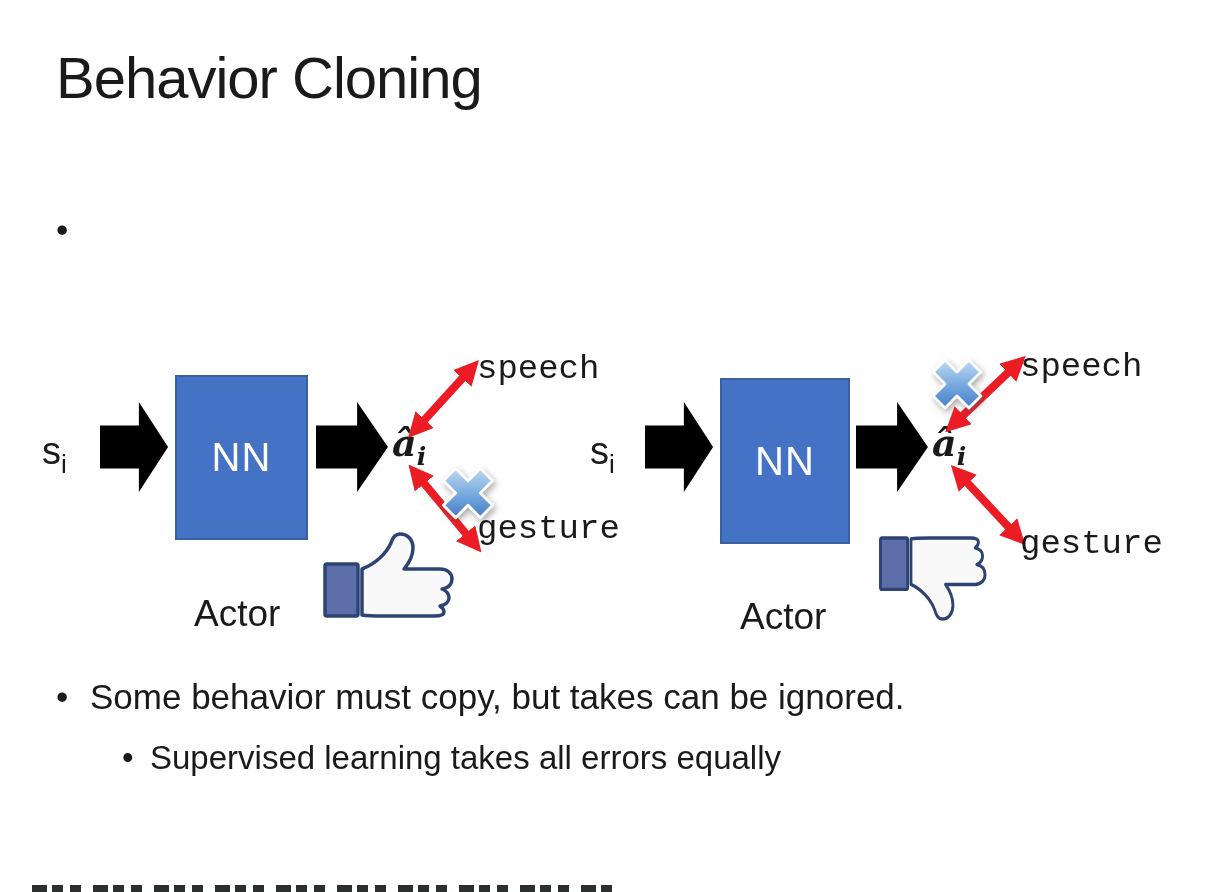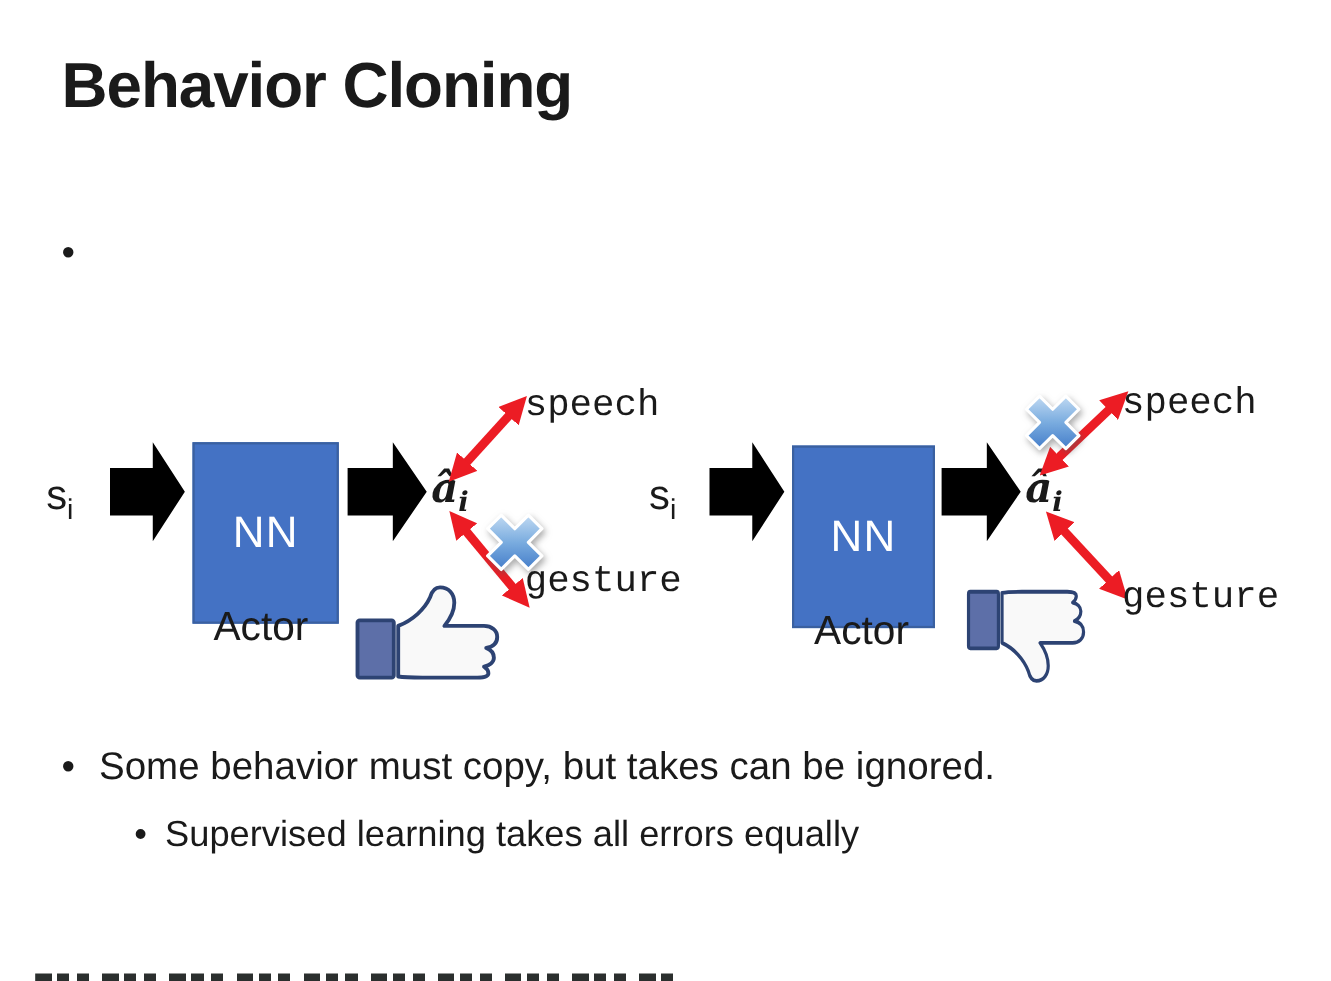--- a/index.html
+++ b/index.html
@@ -7,39 +7,39 @@
     --nn-box-fill:#4472c4; --nn-box-border:#3a60a0; --nn-text:#ffffff;
     --block-arrow:#000000; --double-arrow-red:#ec1c24;
     --thumb-outline:#2d4373; --thumb-cuff:#5d6fa8; --thumb-hand:#f9f9f9;
   }
   html,body{margin:0;padding:0;background:#fff;}
   .slide{
     position:relative;width:1210px;height:892px;background:var(--background);
     font-family:"Liberation Sans",sans-serif;color:var(--text);overflow:hidden;
   }
   .title{
-    position:absolute;left:56px;top:44px;font-size:58px;font-weight:700;
+    position:absolute;left:56px;top:44px;font-size:58px;font-weight:400;
     letter-spacing:-1px;margin:0;color:var(--text);white-space:nowrap;
   }
   .bullet{position:absolute;display:flex;align-items:flex-start;white-space:nowrap;}
   .bullet .marker{width:34px;flex:0 0 34px;}
   .b1{left:56px;top:204px;font-size:35px;line-height:52px;}
   .b2{left:56px;top:674px;font-size:35px;line-height:46px;}
   .bsub{left:122px;top:736px;font-size:33px;line-height:44px;}
   .bsub .marker{width:28px;flex:0 0 28px;}
   .state{position:absolute;font-size:38px;white-space:nowrap;text-align:right;}
   .state sub{font-size:26px;}
   .ahat{position:absolute;font-family:"DejaVu Serif",serif;font-style:italic;font-size:38px;white-space:nowrap;font-weight:bold;}
   .ahat sub{font-size:25px;font-style:italic;}
   .nnbox{
     position:absolute;background:var(--nn-box-fill);border:2px solid var(--nn-box-border);
-    display:flex;align-items:center;justify-content:center;box-sizing:border-box;margin-top:27px;
+    display:flex;align-items:center;justify-content:center;box-sizing:border-box;
   }
   .nnbox span{color:var(--nn-text);font-size:40px;letter-spacing:1px;}
-  .actor{position:absolute;font-size:37px;white-space:nowrap;}
+  .actor{position:absolute;font-size:37px;white-space:nowrap;margin-top:44px;}
   .blabel{position:absolute;font-size:34px;white-space:nowrap;font-family:Liberation Mono, monospace;}
   svg.barrow,svg.rarrow,svg.xicon,svg.thumb{position:absolute;overflow:visible;}
   svg.xicon{filter:drop-shadow(2px 3px 3px rgba(90,90,90,.5));}
   .thumbg rect{fill:var(--thumb-cuff);stroke:var(--thumb-outline);stroke-width:3.5;}
   .thumbg path{fill:var(--thumb-hand);stroke:var(--thumb-outline);stroke-width:3.5;stroke-linejoin:round;}
   .artifact{
     position:absolute;left:32px;top:885px;width:585px;height:7px;
     background:repeating-linear-gradient(90deg,
       #2b2f2e 0 15px, transparent 15px 20px,
       #2b2f2e 20px 31px, transparent 31px 38px,

